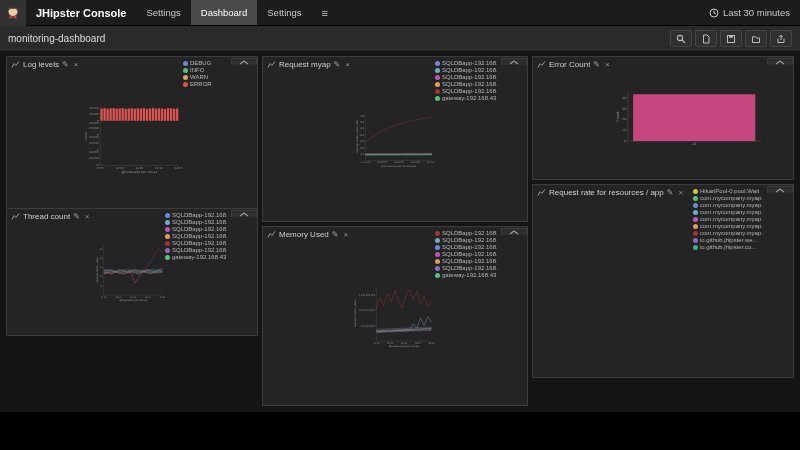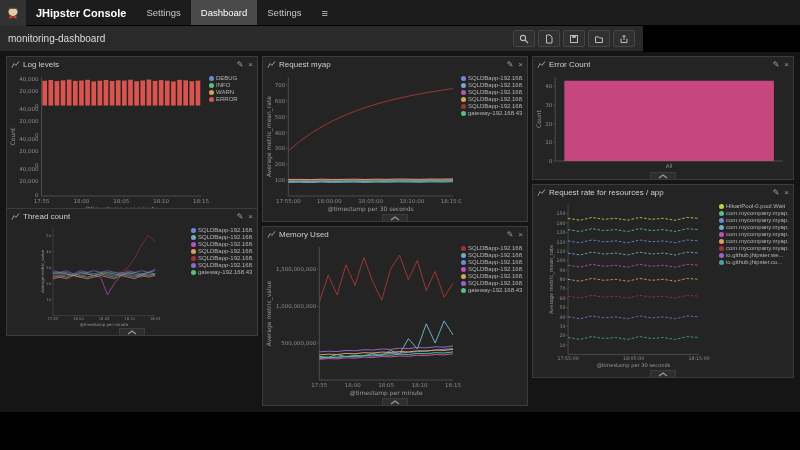--- a/index.html
+++ b/index.html
@@ -10,28 +10,28 @@
   
   .topnav{position:absolute;left:0;top:0;width:800px;height:26px;background:#1c1c1c;display:flex;align-items:stretch;border-bottom:1px solid #000}
   .logo-tile{width:26px;height:26px;background:#323232;display:flex;align-items:center;justify-content:center;flex:0 0 auto}
   .brand-text{color:#fff;font-size:11px;font-weight:bold;padding:4px 10px;display:flex;align-items:center;white-space:nowrap}
   .nav-item{color:#c7c7c7;font-size:9.5px;padding:0 10px;display:flex;align-items:center;cursor:pointer;white-space:nowrap}
   .nav-item.active{background:#4a4a4a;color:#fff}
   .nav-item.hamburger{font-size:11px}
   .nav-right{margin-left:auto;display:flex;align-items:center;gap:4px;color:#c7c7c7;font-size:9.5px;padding:0 10px;cursor:pointer}
 
   
-  .toolbar{position:absolute;left:0;top:26px;width:643px;height:26px;background:#2a2a2a;border-bottom:1px solid #101010;display:flex;align-items:center;padding:0 8px}
+  .toolbar{position:absolute;left:0;top:26px;width:800px;height:26px;background:#2a2a2a;border-bottom:1px solid #101010;display:flex;align-items:center;padding:0 8px}
   .dash-title{color:#ddd;font-size:10px;white-space:nowrap}
   .toolbar-actions{margin-left:auto;display:flex;gap:3px}
   .tb-btn{width:22px;height:17px;background:#303030;border:1px solid #454545;border-radius:2px;display:flex;align-items:center;justify-content:center;cursor:pointer}
 
   
   .dashboard{position:absolute;left:0;top:52px;width:800px;height:360px;background:#151515}
-  .panel{position:absolute;background:#242424;border:1px solid #3c3c3c;display:flex;flex-direction:column}
+  .panel{position:absolute;background:#242424;border:1px solid #3c3c3c;display:flex;flex-direction:row}
   .p1{left:6px;top:4px;width:252px;height:166px}
   .p2{left:262px;top:4px;width:266px;height:166px}
   .p3{left:532px;top:4px;width:262px;height:124px}
   .p6{left:532px;top:132px;width:262px;height:194px}
   .p4{left:6px;top:156px;width:252px;height:128px}
   .p5{left:262px;top:174px;width:266px;height:180px}
 
   .panel-header{height:15px;display:flex;align-items:center;padding:0 4px;gap:3px;flex:0 0 auto}
   .ph-icon{flex:0 0 auto}
   .ph-title{color:#cecece;font-size:8px;white-space:nowrap;overflow:hidden}
@@ -61,20 +61,27 @@
         <path d="M4.4 7.2 a4.6 4.6 0 0 1 9.2 0 l-1.7 -2.4 h-5.8 z" fill="#43302a"></path>
         <path d="M9 13 l-3.4 -1.6 v3.6 z M9 13 l3.4 -1.6 v3.6 z" fill="#cd4b42"></path>
         <rect x="8.2" y="12.2" width="1.6" height="1.6" fill="#a33a33"></rect>
       </svg>
     </span>
     <span class="brand-text">JHipster Console</span>
     <a class="nav-item">Settings</a>
     <a class="nav-item active">Dashboard</a>
     <a class="nav-item">Settings</a>
     <a class="nav-item hamburger">≡</a>
+    <div class="nav-right">
+      <svg width="10" height="10" viewBox="0 0 10 10">
+        <circle cx="5" cy="5" r="4" fill="none" stroke="#c7c7c7" stroke-width="1"></circle>
+        <path d="M5 2.5 V5 L7 6" stroke="#c7c7c7" stroke-width="1" fill="none"></path>
+      </svg>
+      <span>Last 30 minutes</span>
+    </div>
   </header>
 
   <div class="toolbar">
     <span class="dash-title">monitoring-dashboard</span>
     <span class="toolbar-actions">
       <span class="tb-btn">
         <svg width="10" height="10" viewBox="0 0 10 10">
           <circle cx="4" cy="4" r="2.6" fill="none" stroke="#bbb" stroke-width="1.1"></circle>
           <line x1="6" y1="6" x2="9" y2="9" stroke="#bbb" stroke-width="1.1"></line>
         </svg>

